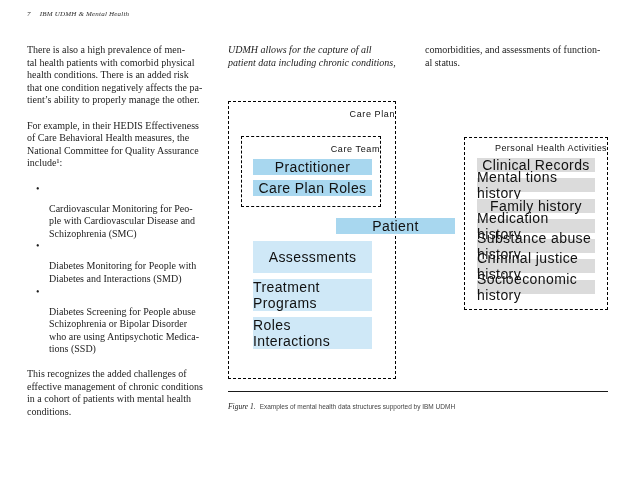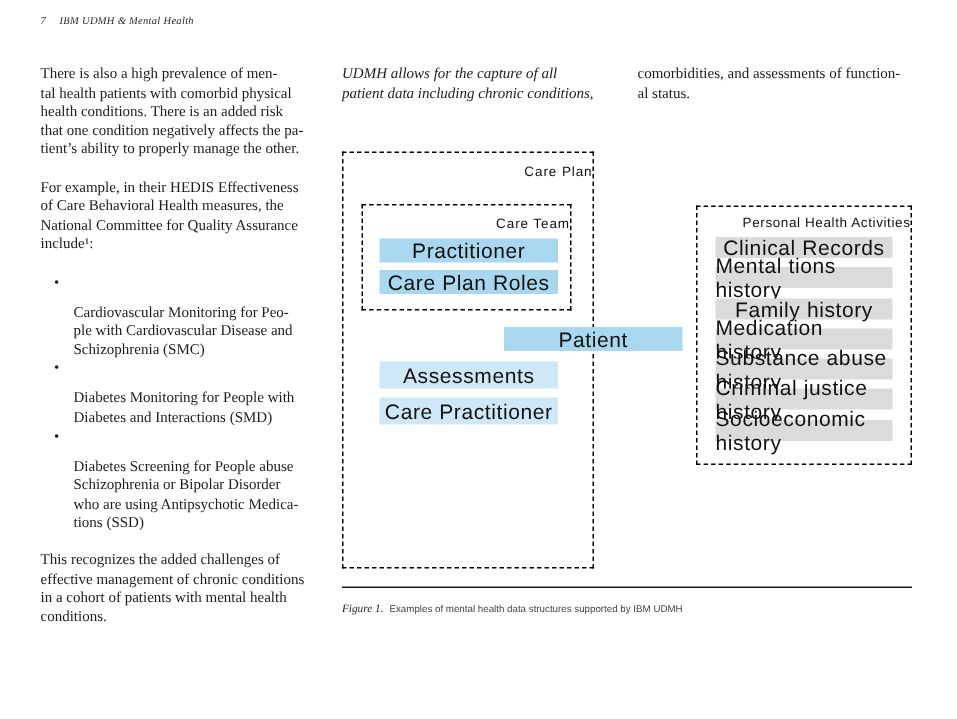--- a/index.html
+++ b/index.html
@@ -74,21 +74,21 @@
     display: flex;
     align-items: center;
     justify-content: center;
     font-family: "Liberation Sans", sans-serif;
     font-size: 14px;
     letter-spacing: 0.4px;
     color: #111;
     box-sizing: border-box;
   }
   .node.blue-strong { width: 119px; height: 16px; background: var(--blue-strong, #a8d7ef); }
-  .node.blue-light  { width: 119px; height: 18px; background: var(--blue-light, #cfe8f7); }
+  .node.blue-light  { width: 119px; height: 32px; background: var(--blue-light, #cfe8f7); }
   .node.gray        { width: 118px; height: 14px; background: var(--gray-box, #dbdbdb); }
 
   .patient-bar {
     position: absolute;
     left: 336px;
     top: 218px;
     z-index: 3;
   }
 
   
@@ -181,23 +181,24 @@
       </div>
 
     <div class="node blue-strong patient-bar">Patient</div>
 
     <div class="stack care-plan-items">
 
         <div class="node blue-light">Assessments</div>
 
 
 
-
-
-        <div class="node blue-light">Care Practitioner</div>
+        <div class="node blue-light">Treatment Programs</div>
+
+
+        <div class="node blue-light">Roles Interactions</div>
       </div>
 
     <div class="dash-box phi-box">
       <div class="box-title">Personal Health Activities</div>
     </div>
 
     <div class="stack phi-items">
 
         <div class="node gray">Clinical Records</div>
 

